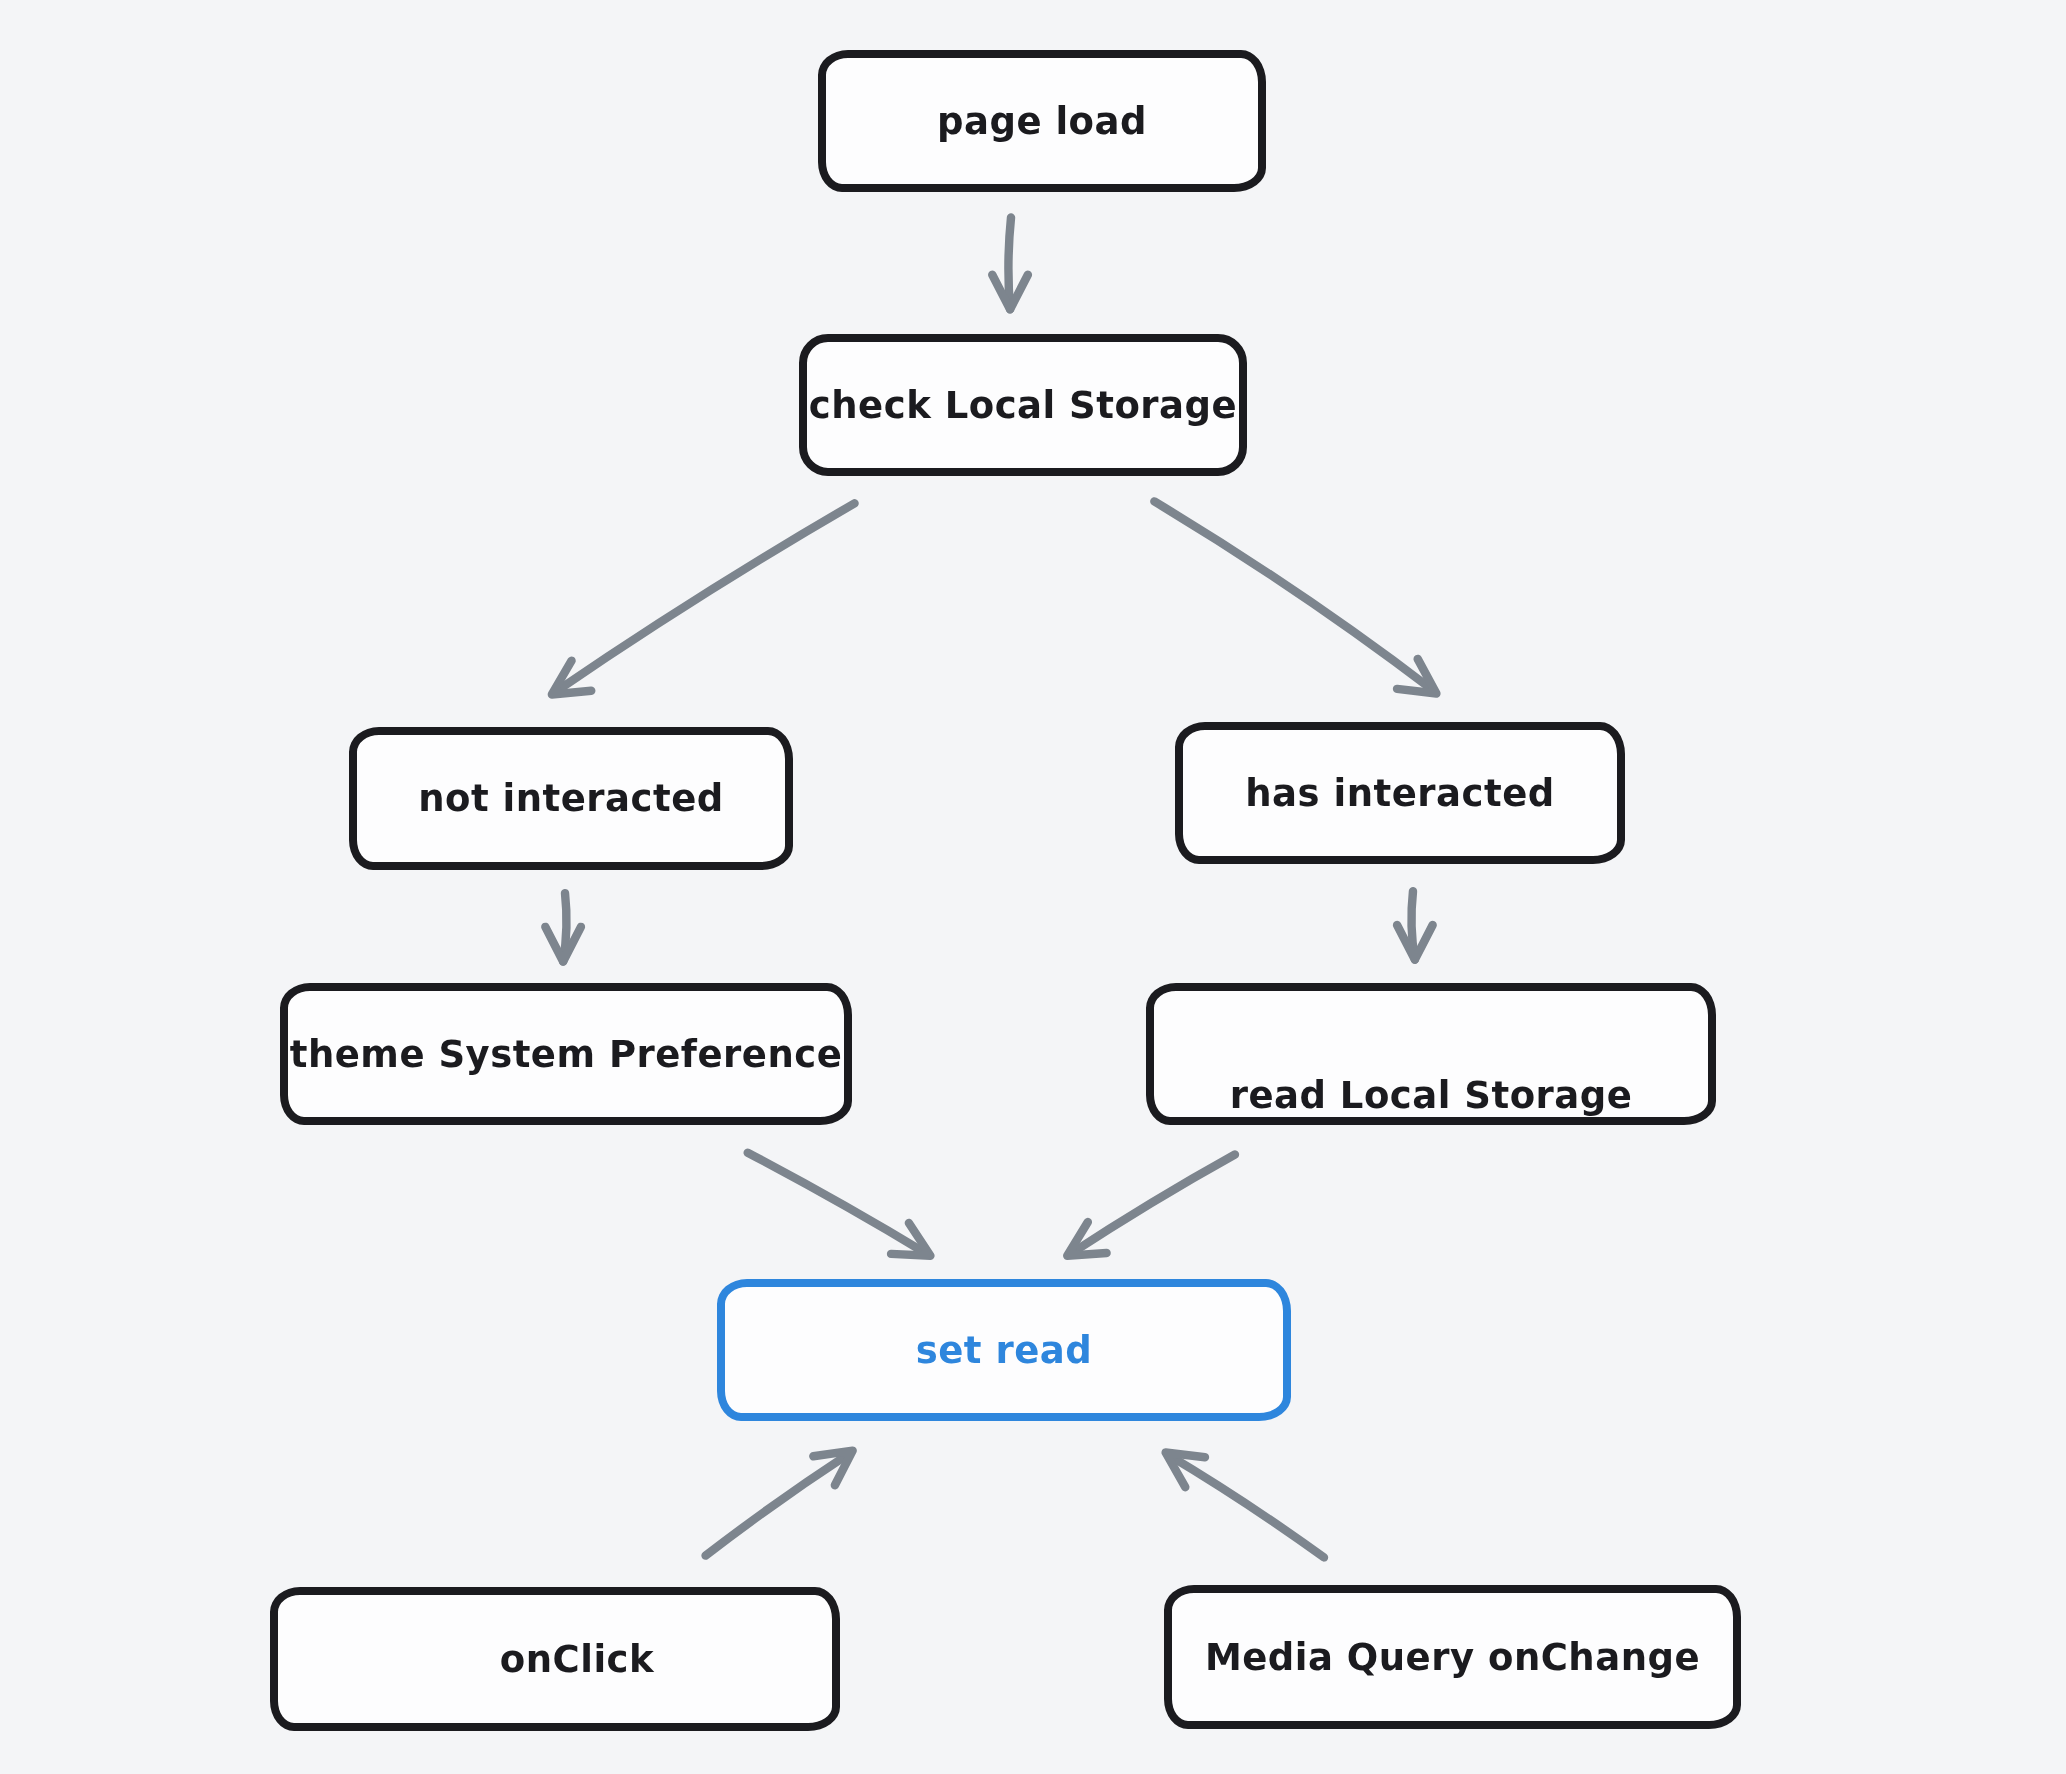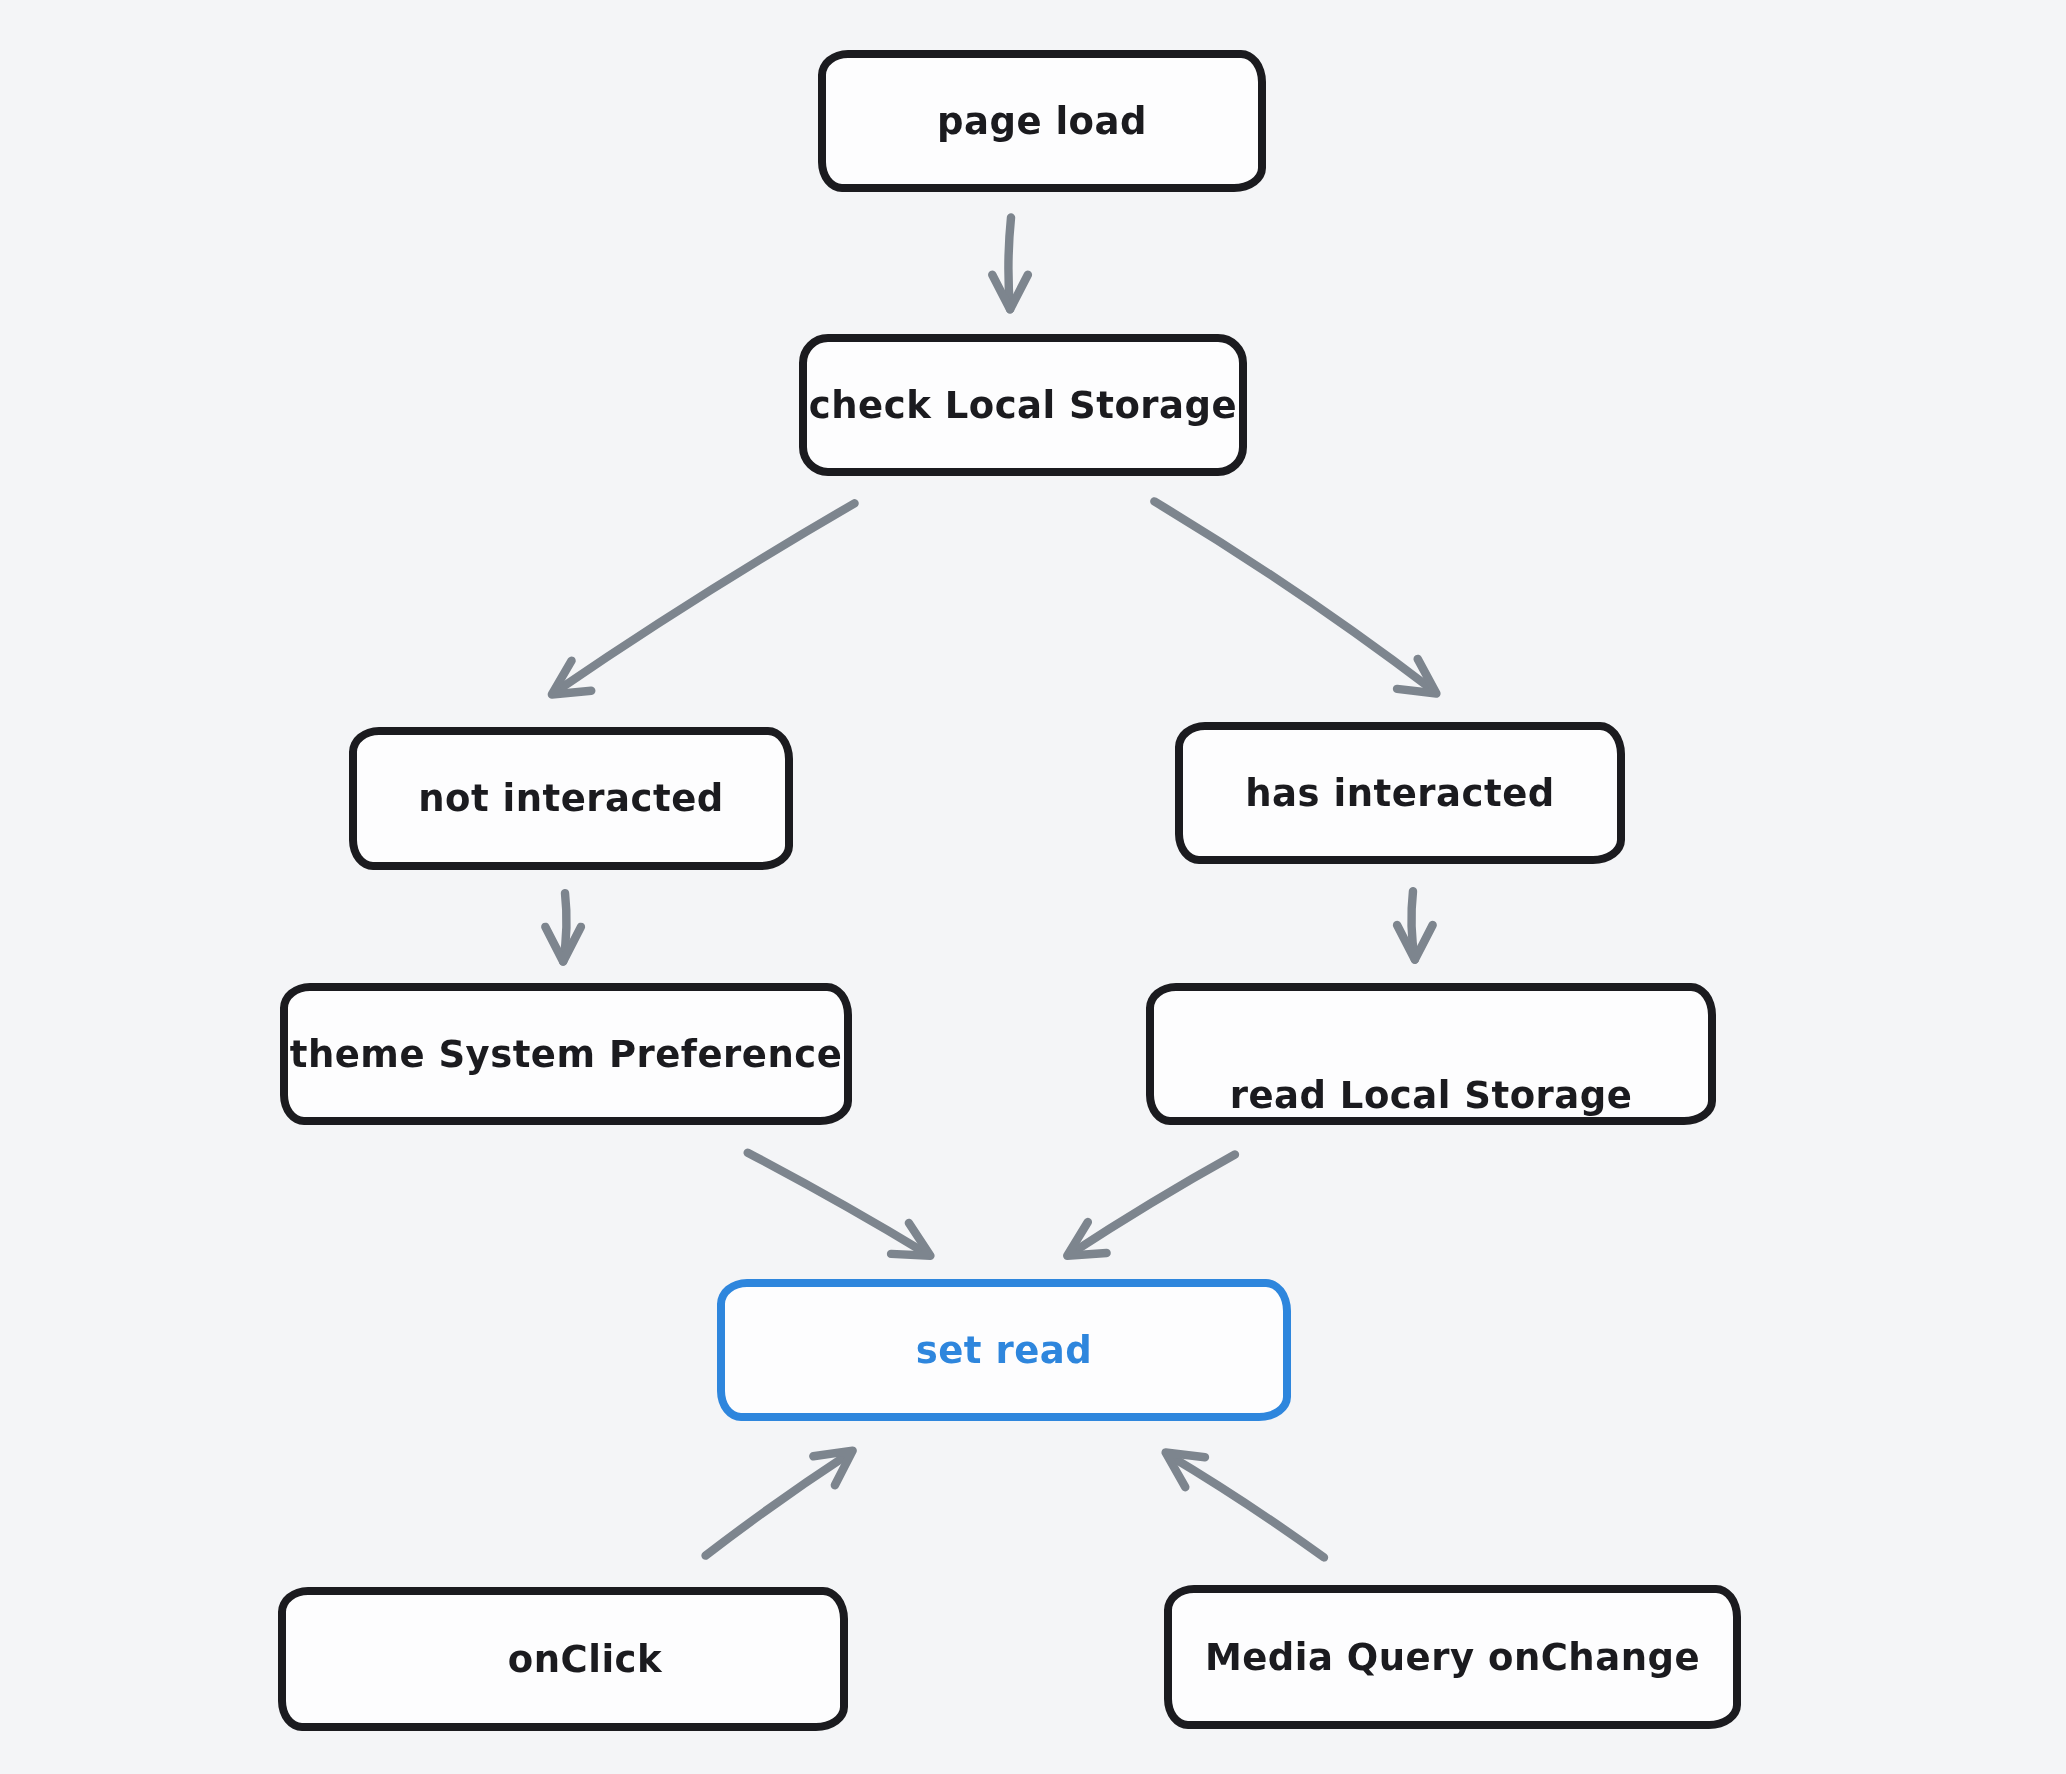--- a/index.html
+++ b/index.html
@@ -112,21 +112,21 @@
   </div>
 
   <div class="node" style="left:1146px;top:983px;width:570px;height:142px;align-items:flex-end;">
     <span>read Local Storage</span>
   </div>
 
   <div class="node accent" style="left:717px;top:1279px;width:574px;height:142px;">
     <span>set read</span>
   </div>
 
-  <div class="node" style="left:278px;top:1587px;width:570px;height:144px;padding-left:44px;">
+  <div class="node" style="left:270px;top:1587px;width:570px;height:144px;padding-left:44px;">
     <span>onClick</span>
   </div>
 
   <div class="node" style="left:1164px;top:1585px;width:577px;height:144px;">
     <span>Media Query onChange</span>
   </div>
 
 </div>
 
 

